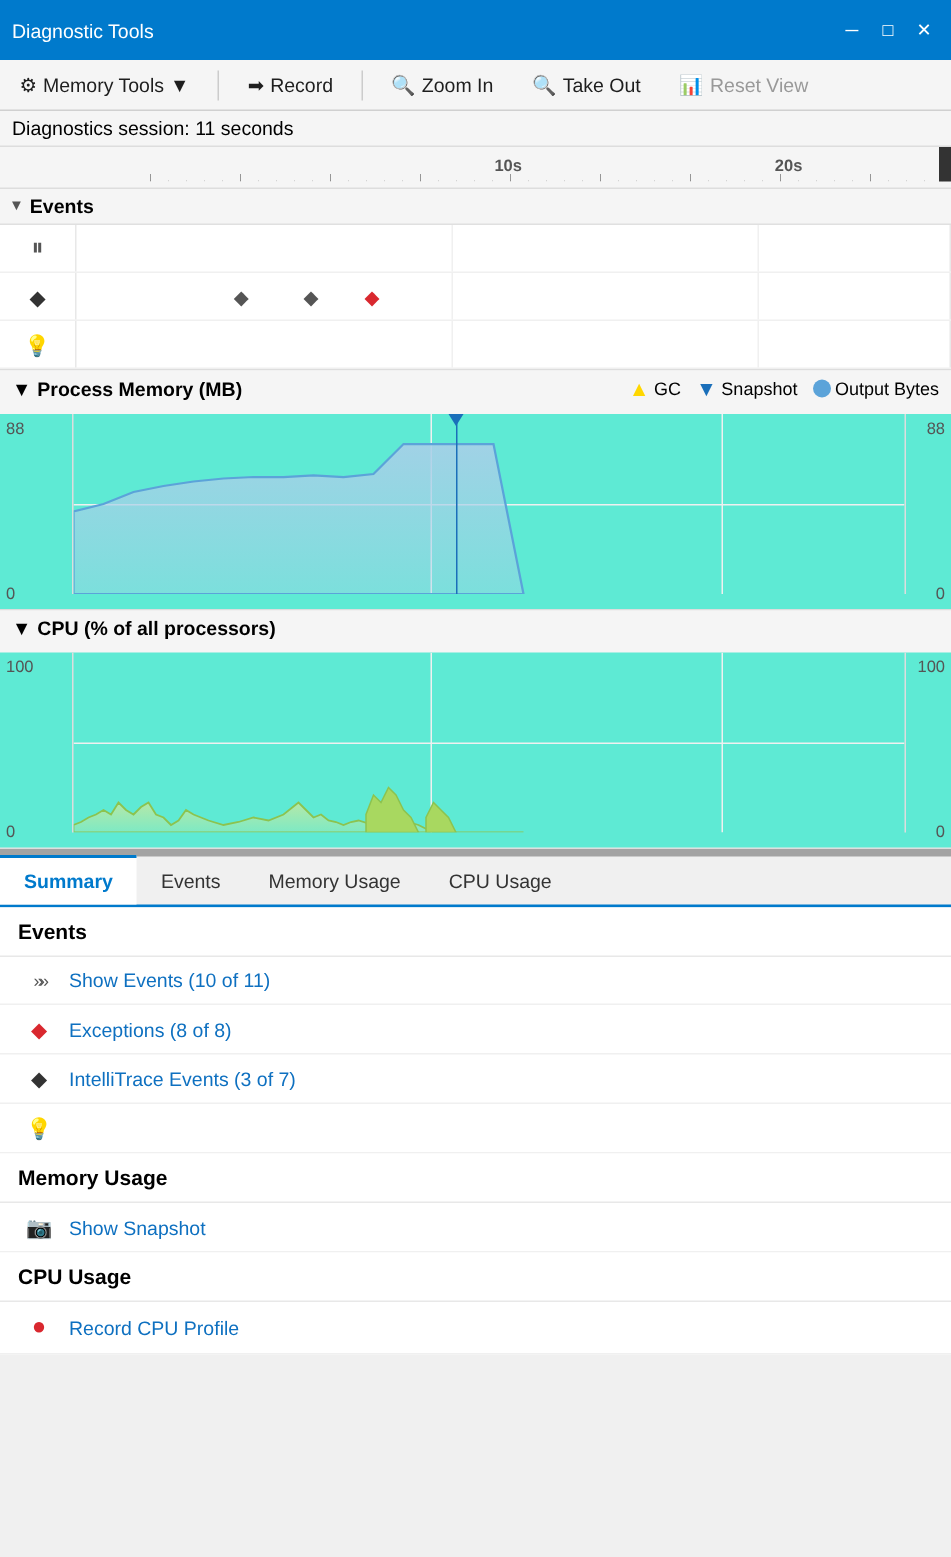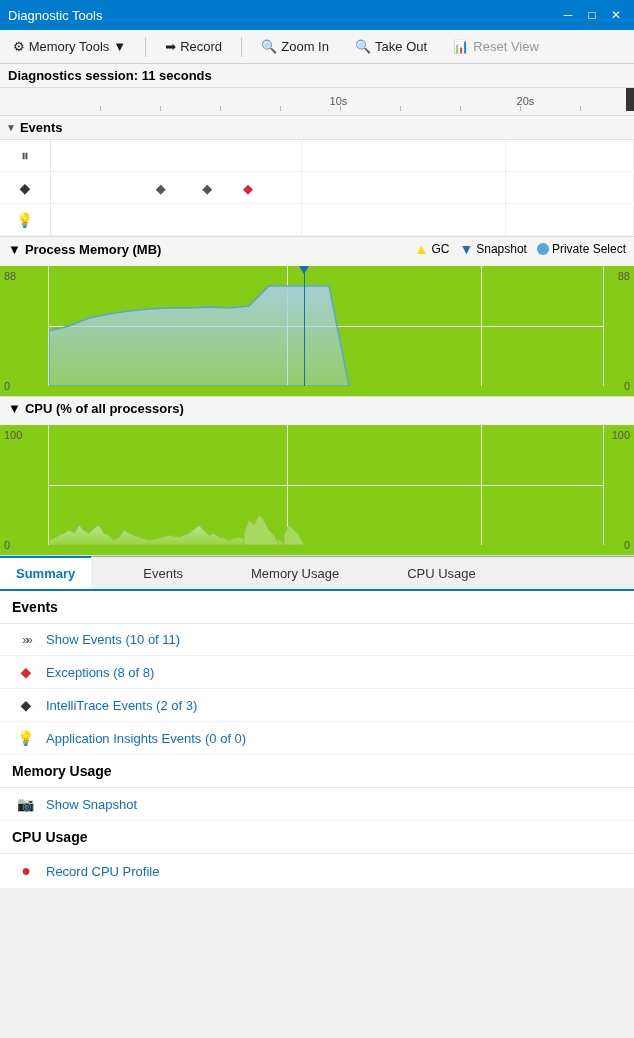--- a/index.html
+++ b/index.html
@@ -13,21 +13,21 @@
     }
 
     
     .title-bar {
       background: #007acc;
       color: white;
       display: flex;
       align-items: center;
       justify-content: space-between;
       padding: 4px 8px;
-      height: 30px;
+      height: 40px;
     }
     .title-bar-title {
       font-size: 13px;
       font-weight: normal;
     }
     .title-bar-controls {
       display: flex;
       gap: 4px;
     }
     .title-bar-btn {
@@ -65,33 +65,34 @@
       color: #1e1e1e;
     }
     .toolbar-btn.disabled { color: #999; cursor: default; }
     .toolbar-sep { width: 1px; height: 20px; background: #ccc; }
 
     
     .session-bar {
       background: #f5f5f5;
       padding: 4px 8px;
       border-bottom: 1px solid #ddd;
-      font-weight: bold;
+      font-weight: normal;
       font-size: 13px;
     }
 
     
     .timeline-ruler {
       background: #f5f5f5;
       height: 28px;
       border-bottom: 1px solid #ddd;
       position: relative;
       display: flex;
       align-items: center;
       padding: 0 0 4px 50px;
+      font-weight: bold;
     }
     .ruler-inner {
       flex: 1;
       position: relative;
       height: 100%;
     }
     .ruler-mark {
       position: absolute;
       bottom: 4px;
       font-size: 11px;
@@ -174,21 +175,21 @@
     .legend-item {
       display: flex;
       align-items: center;
       gap: 3px;
     }
     .legend-gc { color: #ffd700; font-size: 14px; }
     .legend-private { width: 12px; height: 12px; border-radius: 50%; background: #5ba3d9; }
 
     .chart-container {
       position: relative;
-      background: #84cc16;
+      background: #5eead4;
     }
     .chart-y-labels {
       position: absolute;
       left: 0;
       top: 0;
       bottom: 0;
       width: 48px;
       display: flex;
       flex-direction: column;
       justify-content: space-between;
@@ -227,22 +228,21 @@
       background: #f5f5f5;
       font-weight: bold;
       font-size: 13px;
     }
 
     
     .tabs-bar {
       display: flex;
       background: #f0f0f0;
       border-bottom: 2px solid #007acc;
-      border-top: 1px solid #a3a3a3;
-      gap: 36px;
+      border-top: 5px solid #a3a3a3;
     }
     .tab {
       padding: 8px 16px;
       cursor: pointer;
       font-size: 13px;
       color: #333;
       border: none;
       background: transparent;
     }
     .tab.active {
@@ -433,21 +433,21 @@
         <div class="legend-item">
           <span class="legend-gc">▲</span>
           <span>GC</span>
         </div>
         <div class="legend-item">
           <span style="color:#1a6fba; font-size:14px;">▼</span>
           <span>Snapshot</span>
         </div>
         <div class="legend-item">
           <div class="legend-private"></div>
-          <span>Private Select</span>
+          <span>Output Bytes</span>
         </div>
       </div>
     </div>
     <div class="chart-container" style="height:130px;">
       <div class="chart-y-labels">
         <span>88</span>
         <span>0</span>
       </div>
       <div class="chart-plot" style="height:120px; margin-top:5px;">
 
@@ -529,26 +529,25 @@
     <span class="summary-item-text">Show Events (10 of 11)</span>
   </div>
 
   <div class="summary-item">
     <span class="summary-item-icon" style="color:#d9282f;">◆</span>
     <span class="summary-item-text">Exceptions (8 of 8)</span>
   </div>
 
   <div class="summary-item">
     <span class="summary-item-icon" style="color:#333;">◆</span>
-    <span class="summary-item-text">IntelliTrace Events (2 of 3)</span>
+    <span class="summary-item-text">IntelliTrace Events (3 of 7)</span>
   </div>
 
   <div class="summary-item">
     <span class="summary-item-icon" style="color:#9b59b6;">💡</span>
-    <span class="summary-item-text">Application Insights Events (0 of 0)</span>
   </div>
 
   <div class="summary-section-title">Memory Usage</div>
 
   <div class="summary-item">
     <span class="summary-item-icon" style="font-size:14px;">📷</span>
     <span class="summary-item-text">Show Snapshot</span>
   </div>
 
   <div class="summary-section-title">CPU Usage</div>

